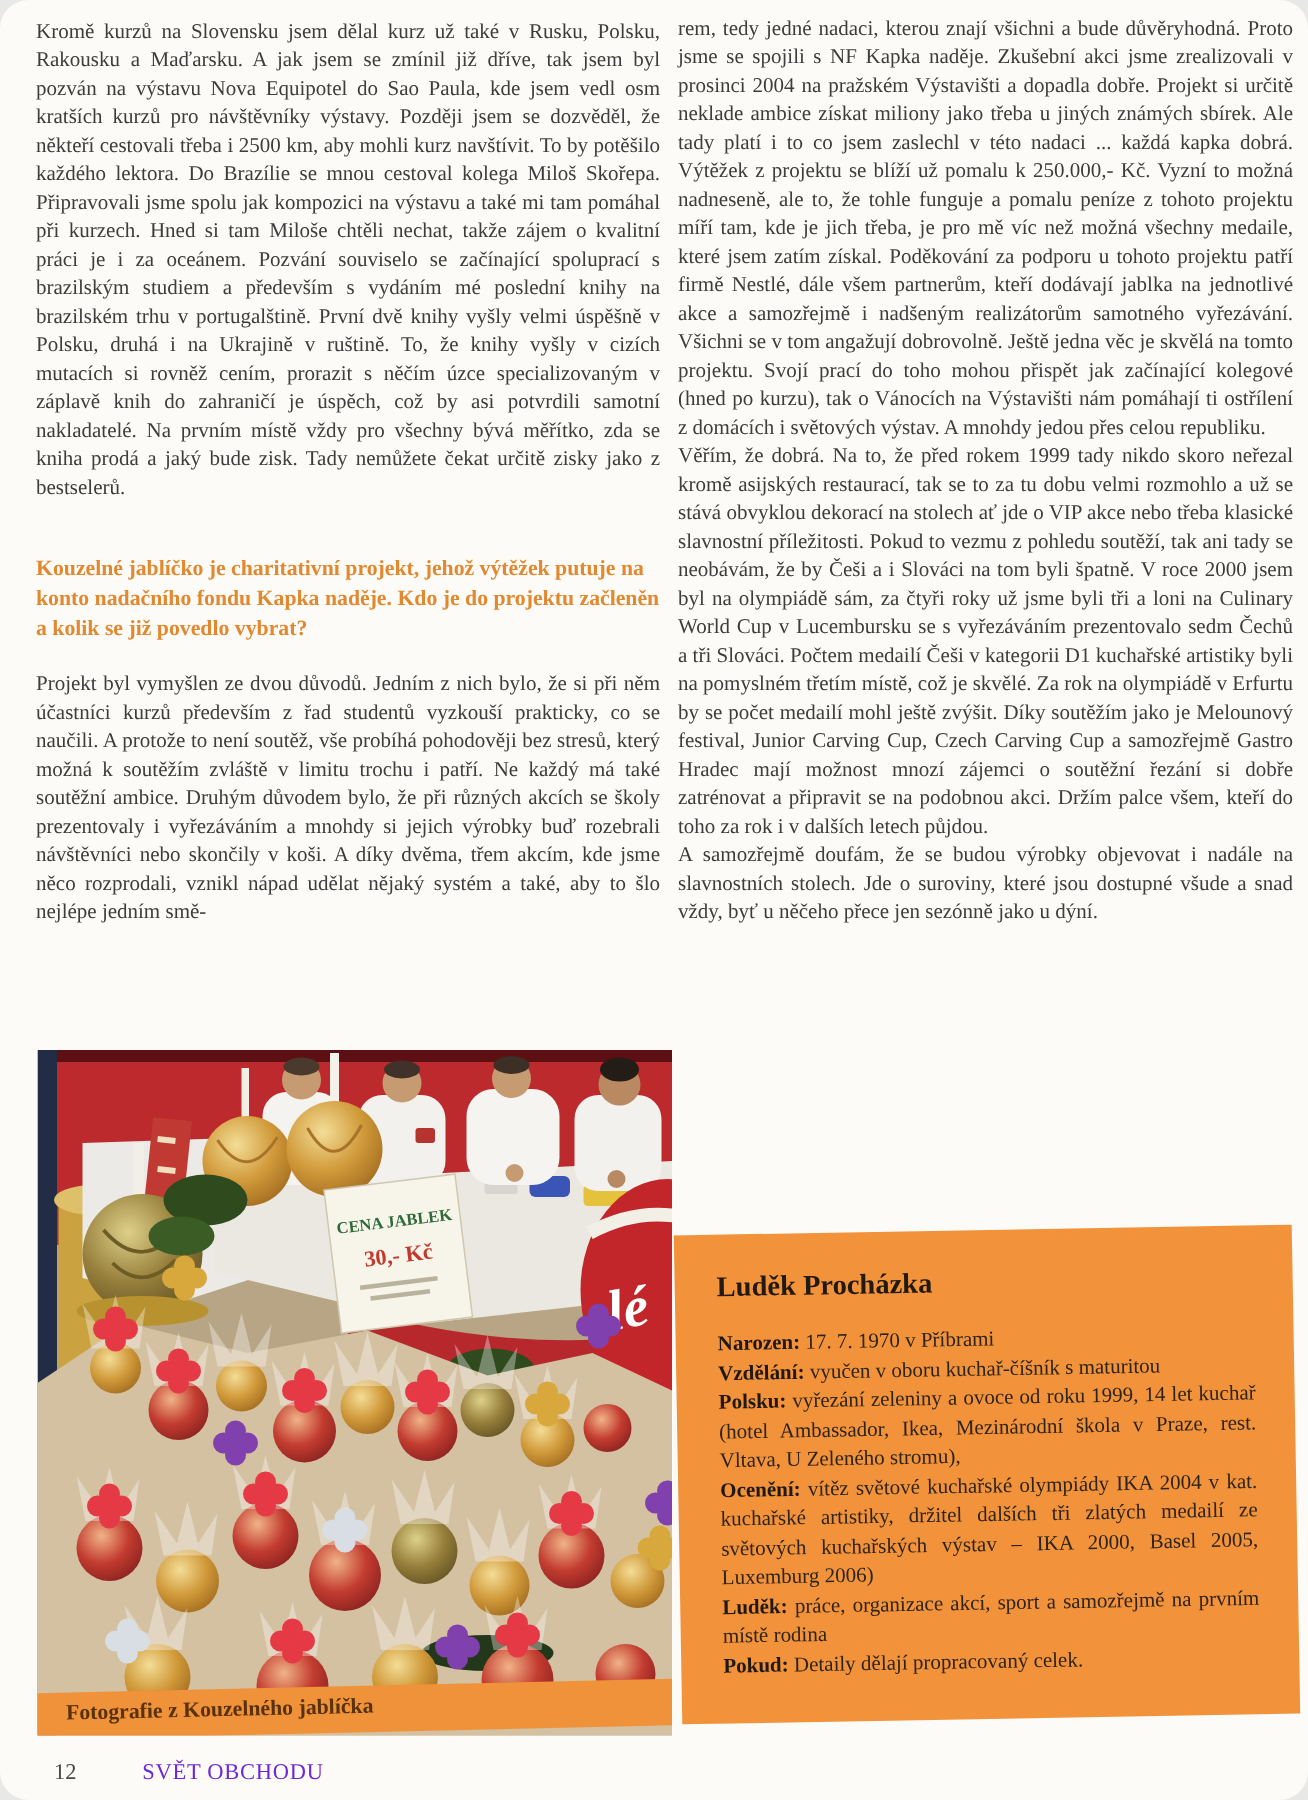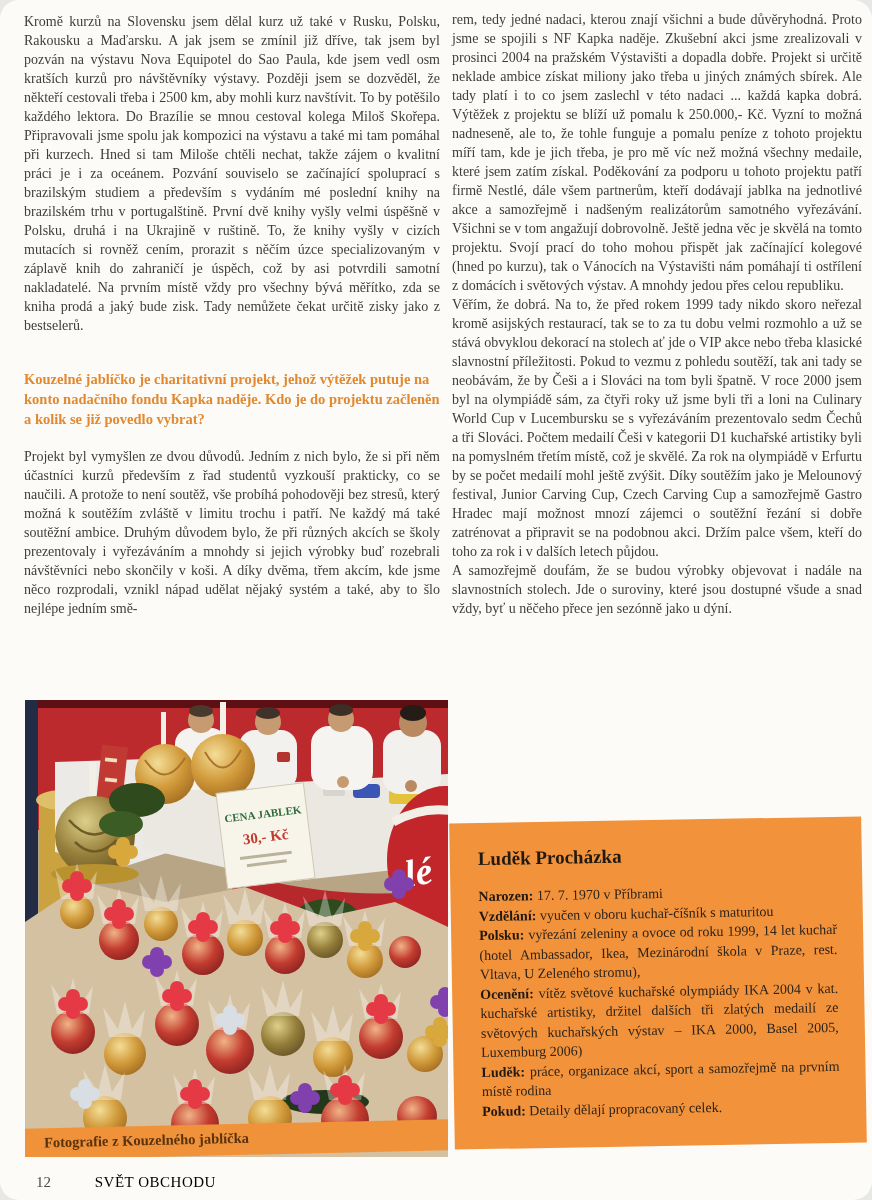--- a/index.html
+++ b/index.html
@@ -43,21 +43,21 @@
   .infobox h2 {
     margin:0 0 16px 0; font-size:19px; line-height:24px;
     color:#221a10; font-weight:bold;
   }
   .infobox p { margin:0; font-size:14px; line-height:19.5px; text-align:justify; }
   .infobox .lbl { font-weight:bold; color:#201812; }
 
   
   .footer { position:absolute; left:36px; top:1174px; font-size:15px; }
   .footer .pagenum { color:#4a4a4a; }
-  .footer .mag { color:#000000; margin-left:40px; letter-spacing:0.5px; }
+  .footer .mag { color:#6d28d9; margin-left:40px; letter-spacing:0.5px; }
 </style>
 </head>
 <body>
 
 <div class="page">
 
   <div class="col col-left">
     <p>Kromě kurzů na Slovensku jsem dělal kurz už také v Rusku, Polsku, Rakousku a Maďarsku. A jak jsem se zmínil již dříve, tak jsem byl pozván na výstavu Nova Equipotel do Sao Paula, kde jsem vedl osm kratších kurzů pro návštěvníky výstavy. Později jsem se dozvěděl, že někteří cestovali třeba i 2500 km, aby mohli kurz navštívit. To by potěšilo každého lektora. Do Brazílie se mnou cestoval kolega Miloš Skořepa. Připravovali jsme spolu jak kompozici na výstavu a také mi tam pomáhal při kurzech. Hned si tam Miloše chtěli nechat, takže zájem o kvalitní práci je i za oceánem. Pozvání souviselo se začínající spoluprací s brazilským studiem a především s vydáním mé poslední knihy na brazilském trhu v portugalštině. První dvě knihy vyšly velmi úspěšně v Polsku, druhá i na Ukrajině v ruštině. To, že knihy vyšly v cizích mutacích si rovněž cením, prorazit s něčím úzce specializovaným v záplavě knih do zahraničí je úspěch, což by asi potvrdili samotní nakladatelé. Na prvním místě vždy pro všechny bývá měřítko, zda se kniha prodá a jaký bude zisk. Tady nemůžete čekat určitě zisky jako z bestselerů.</p>
     <p class="q">Kouzelné jablíčko je charitativní projekt, jehož výtěžek putuje na konto nadačního fondu Kapka naděje. Kdo je do projektu začleněn a kolik se již povedlo vybrat?</p>
     <p>Projekt byl vymyšlen ze dvou důvodů. Jedním z nich bylo, že si při něm účastníci kurzů především z řad studentů vyzkouší prakticky, co se naučili. A protože to není soutěž, vše probíhá pohodověji bez stresů, který možná k soutěžím zvláště v limitu trochu i patří. Ne každý má také soutěžní ambice. Druhým důvodem bylo, že při různých akcích se školy prezentovaly i vyřezáváním a mnohdy si jejich výrobky buď rozebrali návštěvníci nebo skončily v koši. A díky dvěma, třem akcím, kde jsme něco rozprodali, vznikl nápad udělat nějaký systém a také, aby to šlo nejlépe jedním smě-</p>

